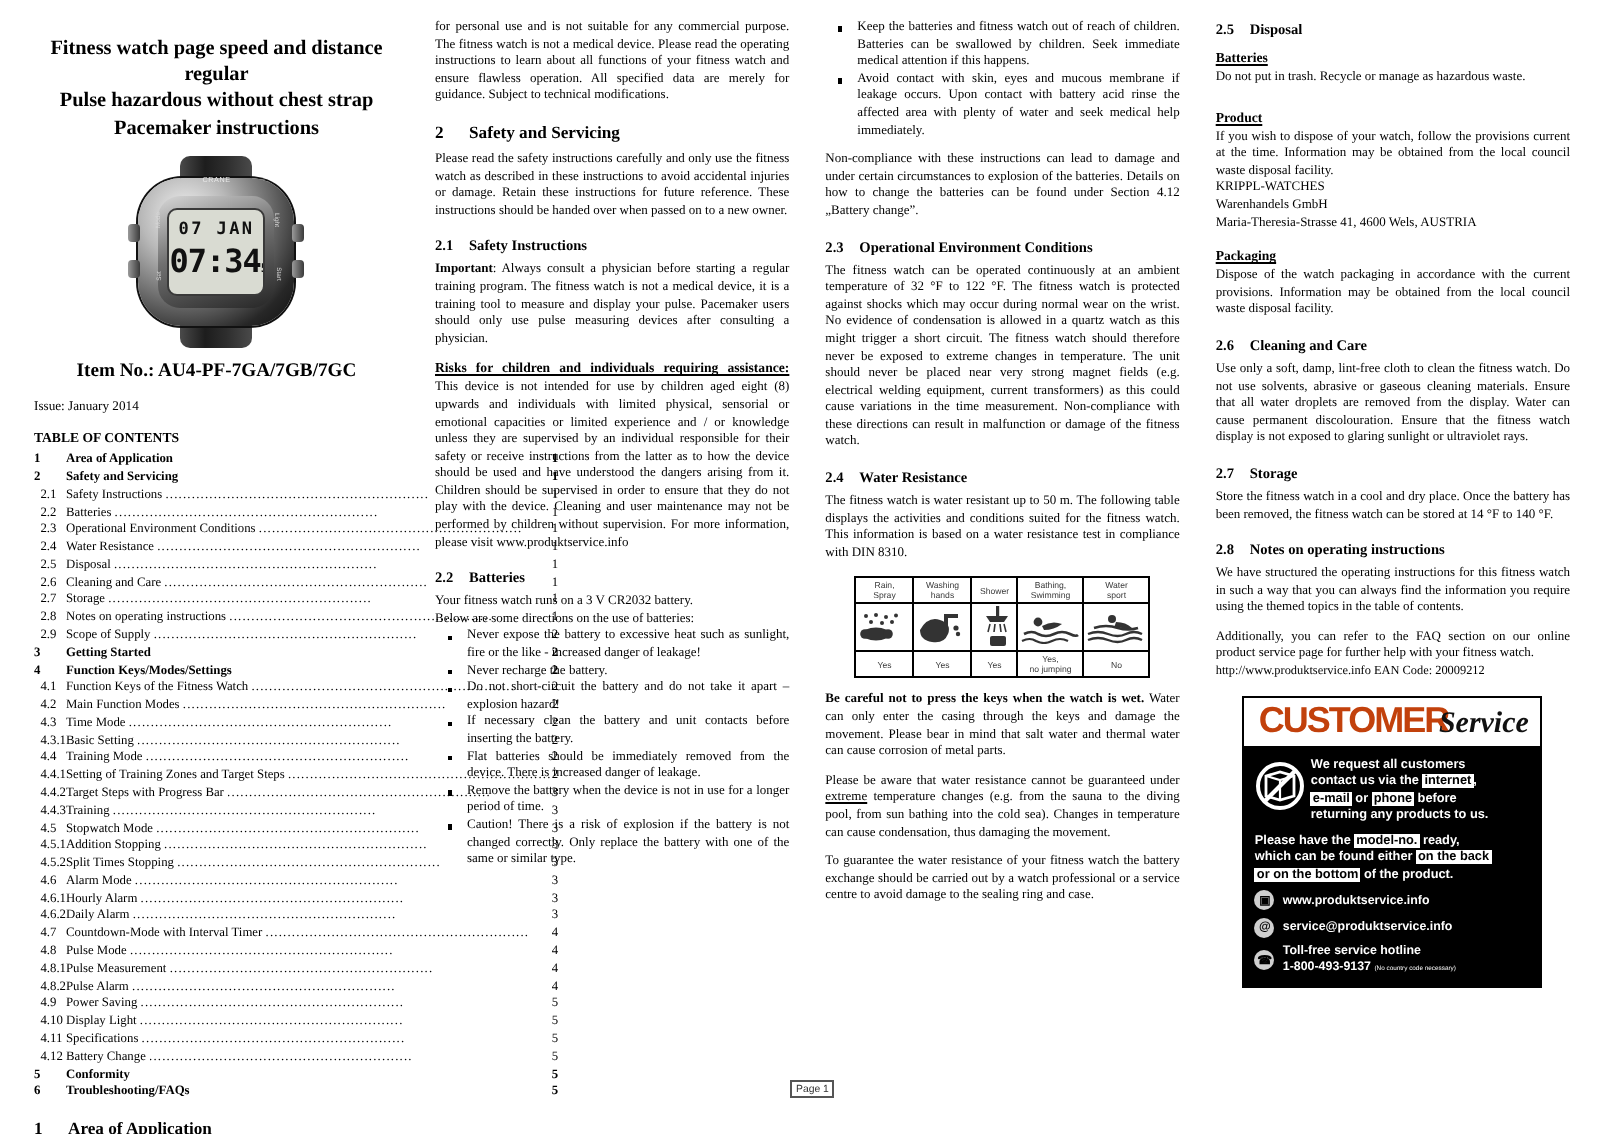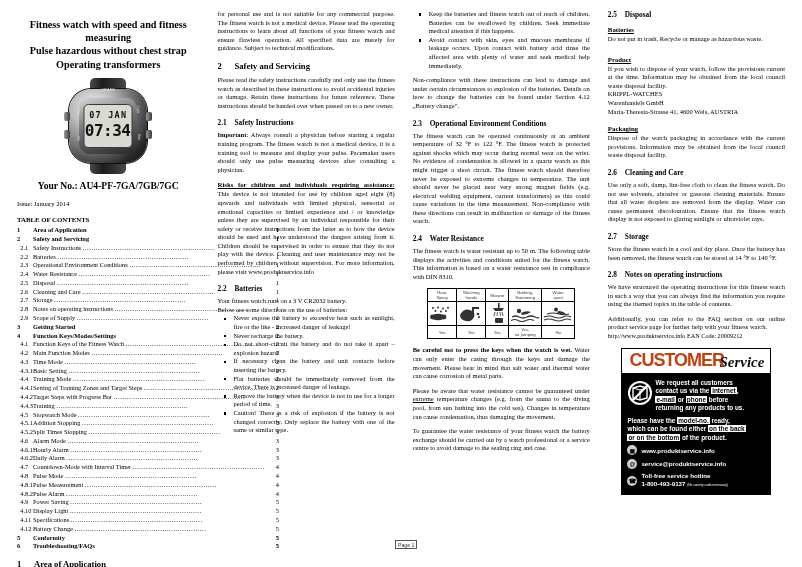--- a/index.html
+++ b/index.html
@@ -274,24 +274,24 @@
 </style>
 </head>
 <body>
 
 <div class="page">
   <div class="cols">
 
     <div class="col">
 
       <div class="title">
-        <div>Fitness watch with speed and fitness</div>
-        <div>measuring</div>
+        <div>Fitness watch page speed and distance</div>
+        <div>regular</div>
         <div>Pulse hazardous without chest strap</div>
-        <div>Operating transformers</div>
+        <div>Pacemaker instructions</div>
       </div>
 
       <div class="watch-wrap">
         <div class="watch">
           <div class="strapT"></div>
           <div class="strapB"></div>
           <div class="case"></div>
           <div class="btn" style="left:4px;top:34px;"></div>
           <div class="btn" style="left:4px;top:52px;"></div>
           <div class="btn" style="right:4px;top:34px;"></div>
@@ -302,21 +302,21 @@
           <div class="sideTxt" style="left:17px;top:58px;transform:rotate(-90deg);">Set</div>
           <div class="sideTxt" style="right:14px;top:30px;transform:rotate(90deg);">Light</div>
           <div class="sideTxt" style="right:14px;top:57px;transform:rotate(90deg);">Start</div>
           <div class="lcd">
             <div class="row1">07 JAN</div>
             <div class="row2"><span>07:34</span><sub>56</sub></div>
           </div>
         </div>
       </div>
 
-      <div class="itemno">Your No.: AU4-PF-7GA/7GB/7GC</div>
+      <div class="itemno">Item No.: AU4-PF-7GA/7GB/7GC</div>
       <div class="issue">Issue: January 2014</div>
 
       <div class="toc-head">TABLE OF CONTENTS</div>
       <table class="toc">
         <tbody id="toc-body">
             <tr class="lv1">
               <td class="t-num">1</td>
               <td class="t-sub"></td>
               <td class="t-txt">Area of Application</td>
               <td class="t-pg">1</td>

